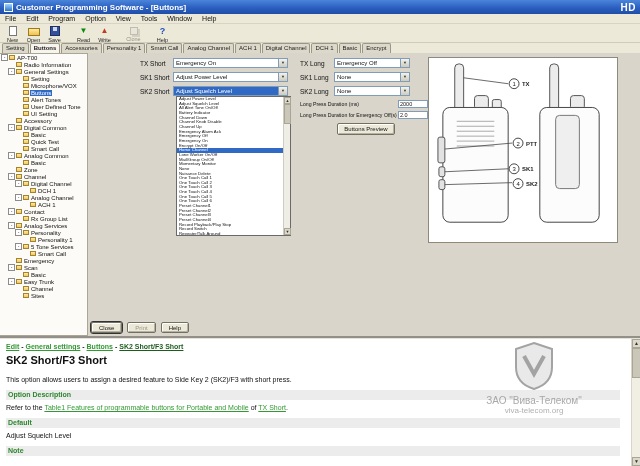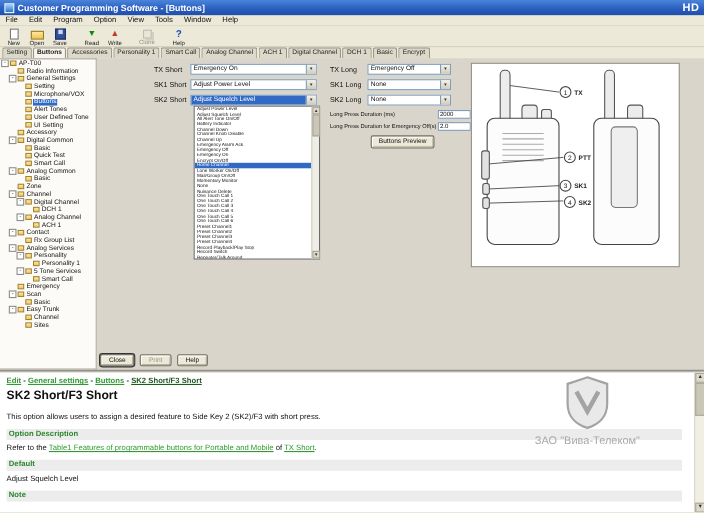--- a/index.html
+++ b/index.html
@@ -584,15 +584,16 @@
       <div class="hs-thumb"></div>
       <div class="hs-arrow down">▼</div>
     </div>
 
     <div class="watermark">
       <svg width="44" height="50" viewBox="0 0 44 50">
         <path d="M22 2 L40 8 V26 C40 38 32 45 22 48 C12 45 4 38 4 26 V8 Z" fill="#d2d2d2" fill-opacity="0.55" stroke="#9a9a9a" stroke-width="2"></path>
         <path d="M12 15 L22 33 L32 15" fill="none" stroke="#9a9a9a" stroke-width="4"></path>
       </svg>
       <div class="wm-line1">ЗАО "Вива-Телеком"</div>
+      <div class="wm-line2">viva-telecom.org</div>
     </div>
   </div>
 </div>
 
 </body></html>

